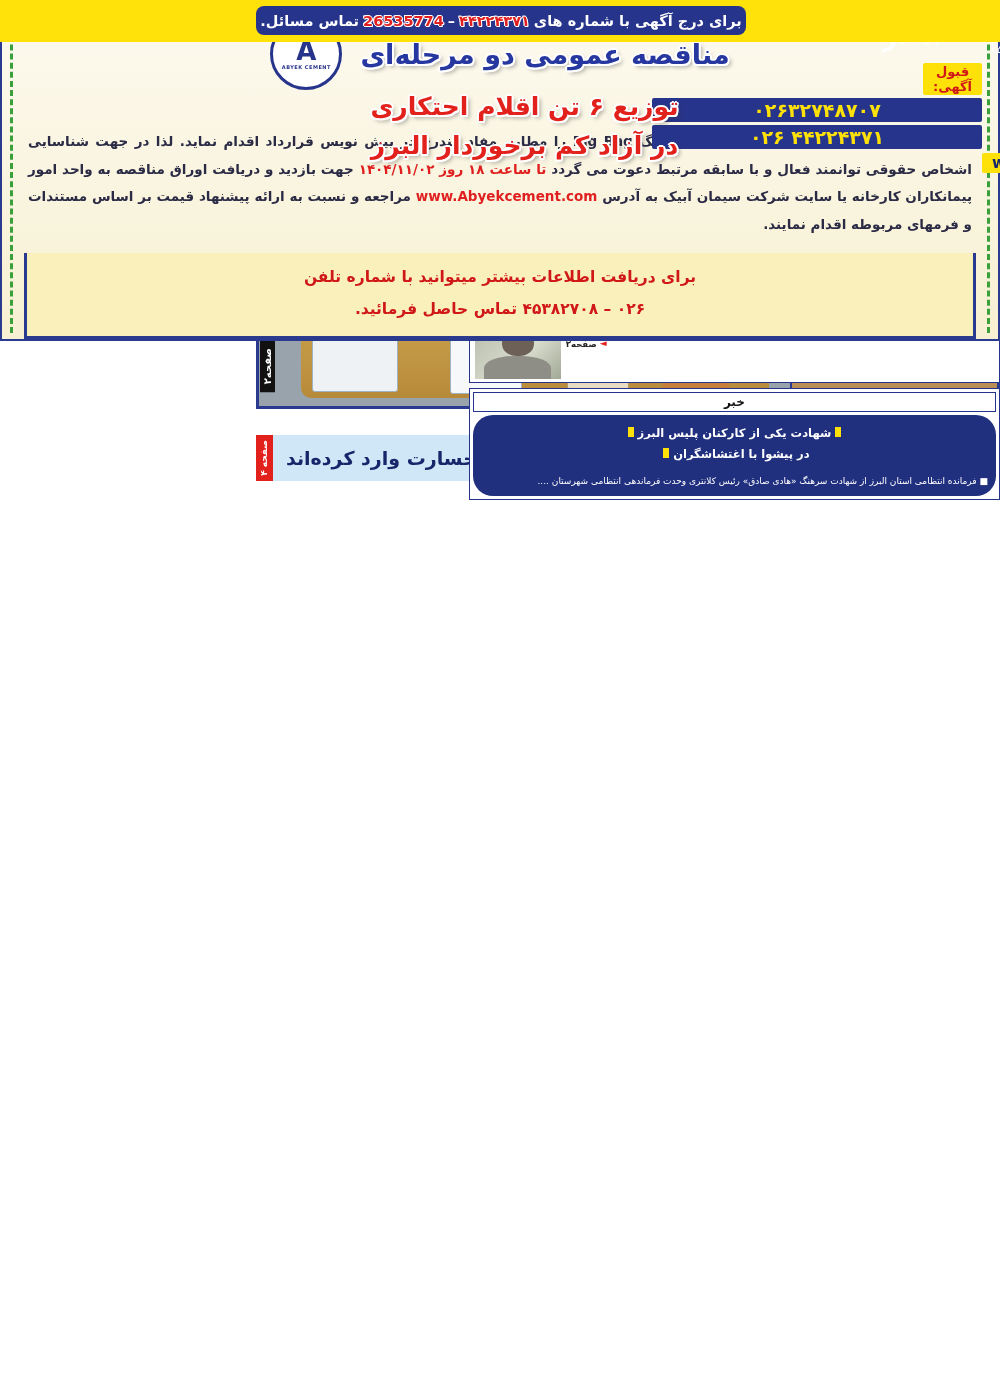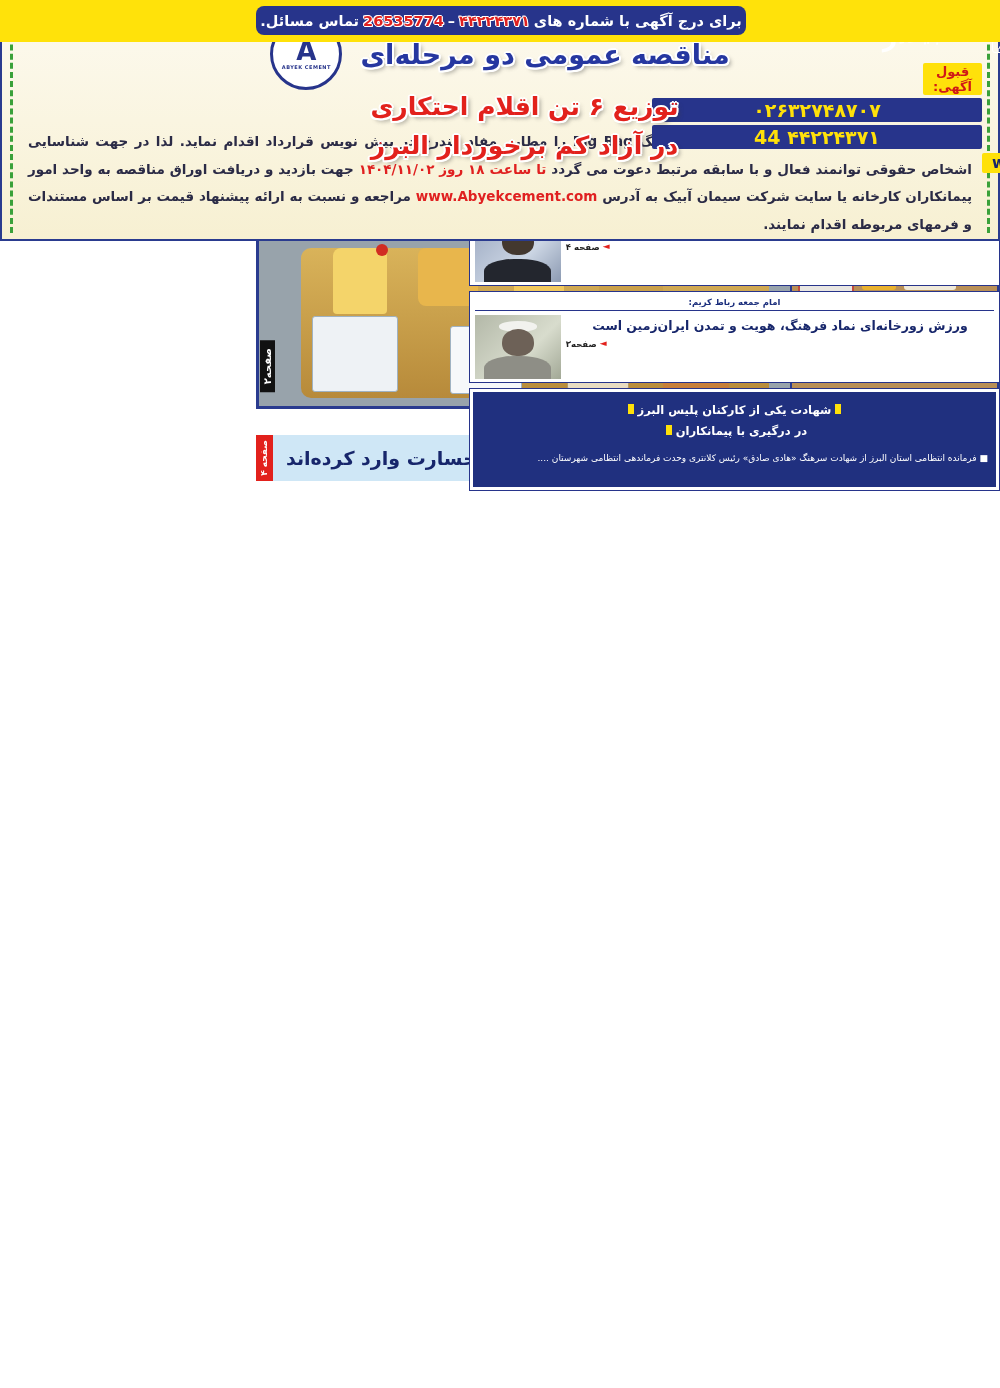--- a/index.html
+++ b/index.html
@@ -75,21 +75,21 @@
   .lbox{border:1.5px solid #27348b;background:#fff;margin-bottom:5px;padding:3px 5px;box-sizing:border-box;}
   .lbox-kicker{border-bottom:1px solid #27348b;text-align:center;color:#1c2f7d;font-size:8.5px;font-weight:bold;padding:2px 0 3px;}
   .lbox-row{display:flex;gap:5px;padding-top:4px;}
   .lbox-text{flex:1;}
   .lbox-headline{font-size:12.5px;font-weight:bold;color:#17266b;text-align:center;line-height:1.7;}
   .lbox .portrait{flex:0 0 86px;height:64px;}
   .pageref{font-size:8.5px;font-weight:bold;color:#222;text-align:left;margin-top:2px;}
 
   #khabar{border:1.5px solid #27348b;background:#fff;padding:3px;}
   #kh-header{border:1px solid #27348b;text-align:center;font-size:12px;font-weight:bold;color:#111;padding:2px 0;margin-bottom:3px;}
-  #kh-panel{background:#20307f;color:#fff;padding:8px 8px 20px;}
+  #kh-panel{background:#20307f;color:#fff;padding:8px 8px 6px;border-radius:20px;}
   #kh-headline{font-size:11.5px;font-weight:bold;text-align:center;line-height:1.8;}
   .ybar{display:inline-block;width:6px;height:10px;background:#ffe10a;margin:0 4px;}
   #kh-body{font-size:9px;line-height:1.8;text-align:justify;margin-top:9px;}
   #kh-more{font-size:8.5px;color:#ffe9a8;font-weight:bold;text-align:left;margin-top:3px;}
 
   #hr2{left:10;top:762;width:980;height:3px;border-top:1px solid #9a9a9a;border-bottom:1px solid #cfcfcf;}
 
   
   #article{left:8;top:770;width:482;height:570;border:3px solid #2a3b8f;background:#c6e7f8;box-sizing:border-box;overflow:hidden;}
   #art-corner{position:absolute;right:-30px;top:-30px;width:90px;height:60px;background:#fff;transform:rotate(40deg);border-bottom:6px solid #2a3b8f;}
@@ -358,24 +358,25 @@
         </div>
         <div class="portrait" style="background:linear-gradient(135deg,#b3b8a8,#d8dccd 60%,#a2a896);">
           <div class="ph-turban"></div>
           <div class="ph-head" style="top:22%;background:#6d6157;"></div>
           <div class="ph-body" style="background:#8e8e86;"></div>
         </div>
       </div>
     </div>
 
     <div id="khabar">
+      <div id="kh-header">خبر</div>
       <div id="kh-panel">
         <div id="kh-headline">
           <span class="ybar"></span><span>شهادت یکی از کارکنان پلیس البرز</span><span class="ybar"></span><br>
-          <span>در درگیری با پیمانکاران</span><span class="ybar"></span>
+          <span>در پیشوا با اغتشاشگران</span><span class="ybar"></span>
         </div>
         <div id="kh-body">■ فرمانده انتظامی استان البرز از شهادت سرهنگ «هادی صادق» رئیس کلانتری وحدت فرماندهی انتظامی شهرستان ....</div>
       </div>
     </div>
   </aside>
 
   <div class="abs" id="hr2"></div>
 
   <section class="abs" id="article">
     <div id="art-corner"></div>
@@ -406,20 +407,24 @@
     <div id="ad-head">
       <div id="ad-title" class="outline-white">مناقصه عمومی دو مرحله‌ای</div>
       <div id="ad-logo">
         <span class="a">A</span>
         <span class="t">ABYEK CEMENT</span>
       </div>
     </div>
     <div id="ad-sub"><span class="red">شرکت سیمان آبیک</span><span> در نظر دارد:</span></div>
     <div id="ad-body">
       <span>نسبت به طراحی،ساخت و نصب سیستم جامبوبگ Big Bag را مطابق مفاد مندرج در پیش نویس قرارداد اقدام نماید. لذا در جهت شناسایی اشخاص حقوقی توانمند فعال و با سابقه مرتبط دعوت می گردد </span><span class="red">تا ساعت ۱۸ روز ۱۴۰۴/۱۱/۰۲</span><span> جهت بازدید و دریافت اوراق مناقصه به واحد امور پیمانکاران کارخانه یا سایت شرکت سیمان آبیک به آدرس </span><span class="red">www.Abyekcement.com</span><span> مراجعه و نسبت به ارائه پیشنهاد قیمت بر اساس مستندات و فرمهای مربوطه اقدام نمایند.</span>
+    </div>
+    <div id="ad-phonebox">
+      <span>برای دریافت اطلاعات بیشتر میتوانید با شماره تلفن</span><br>
+      <span>۰۲۶ – ۴۵۳۸۲۷۰۸ تماس حاصل فرمائید.</span>
     </div>
   </section>
 
   <section class="abs" id="contact">
     <div class="inner">
       <div id="ct-row">
         <div class="tri-r" style="background:#7db8dc;"></div>
         <div class="tri-r" style="background:#1d74b4;"></div>
         <div class="tri-r" style="background:#2a85c4;"></div>
         <div class="tri-r" style="background:#1d74b4;"></div>
@@ -429,21 +434,21 @@
           <span class="p">پیام</span>
         </div>
         <div class="tri-l" style="background:#2a85c4;"></div>
         <div class="tri-l" style="background:#1d74b4;"></div>
         <div class="tri-l" style="background:#2a85c4;"></div>
         <div class="tri-l" style="background:#1d74b4;"></div>
         <div class="tri-l" style="background:#7db8dc;"></div>
       </div>
       <div id="ct-ghabol"><span class="chip-y">قبول آگهی:</span></div>
       <div class="numbar">۰۲۶۳۲۷۴۸۷۰۷</div>
-      <div class="numbar">44 ۴۴۲۲۴۳۷۱</div>
+      <div class="numbar">۰۲۶ ۴۴۲۲۴۳۷۱</div>
       <div id="ct-url"><span class="chip-y">www.sepidarnews.ir</span></div>
     </div>
   </section>
 
   <footer class="abs" id="bottombar">
     <div id="bb-bar">
       <span>برای درج آگهی با شماره های </span>
         <span class="rednum">۴۴۲۲۴۳۷۱</span>
         <span> – </span>
         <span class="rednum">26535774</span>

